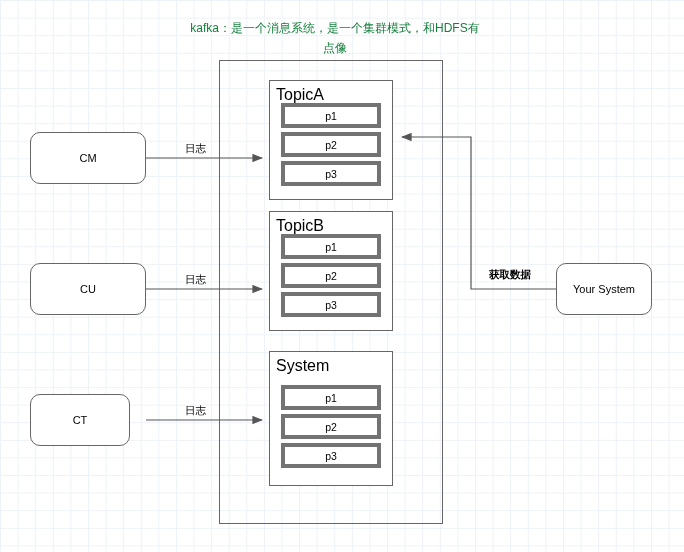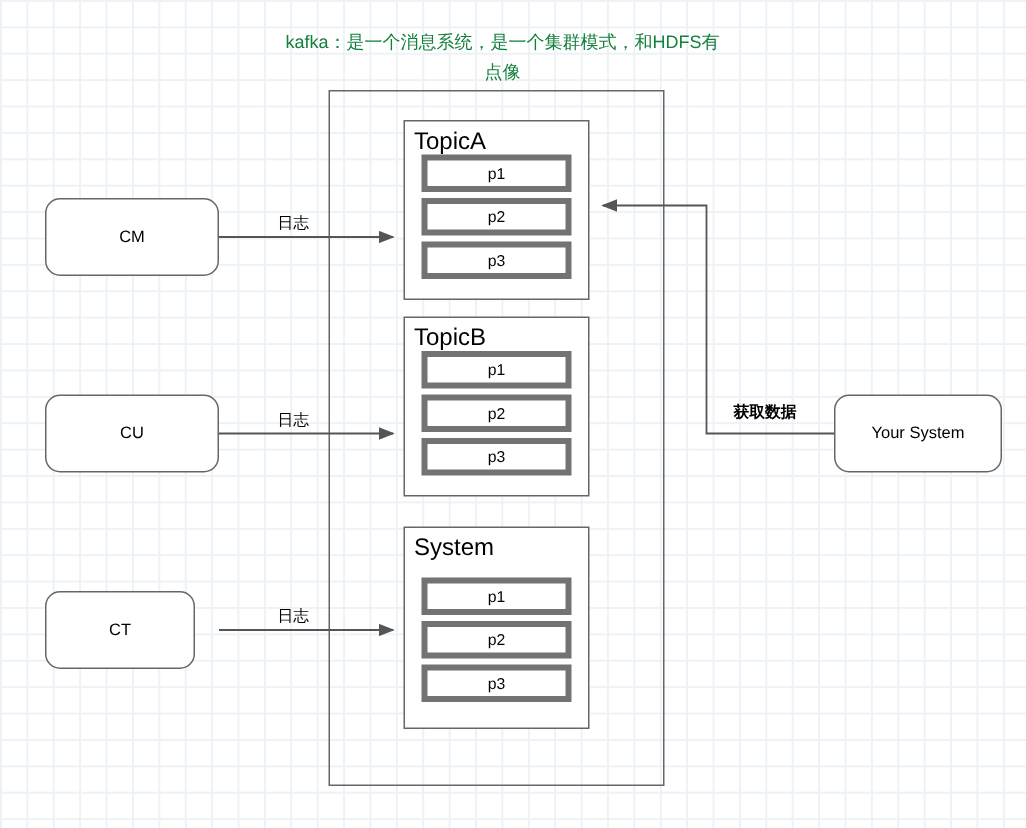--- a/index.html
+++ b/index.html
@@ -137,18 +137,18 @@
   <div class="topic-label">System</div>
 </div>
 <div class="partition" style="left:281px; top:385px; width:100px; height:25px;">p1</div>
 <div class="partition" style="left:281px; top:414px; width:100px; height:25px;">p2</div>
 <div class="partition" style="left:281px; top:443px; width:100px; height:25px;">p3</div>
 
 <div class="node rounded" style="left:30px; top:132px; width:116px; height:52px;">CM</div>
 <div class="node rounded" style="left:30px; top:263px; width:116px; height:52px;">CU</div>
 <div class="node rounded" style="left:30px; top:394px; width:100px; height:52px;">CT</div>
 
-<div class="node rounded" style="left:556px; top:263px; width:112px; height:52px;">Your System</div>
+<div class="node rounded" style="left:556px; top:263px; width:96px; height:52px;">Your System</div>
 
 <div class="edge-label" style="left:185px; top:142px;">日志</div>
 <div class="edge-label" style="left:185px; top:273px;">日志</div>
 <div class="edge-label" style="left:185px; top:404px;">日志</div>
 <div class="edge-label" style="left:489px; top:268px;font-weight:bold;">获取数据</div>
 
 </body></html>

